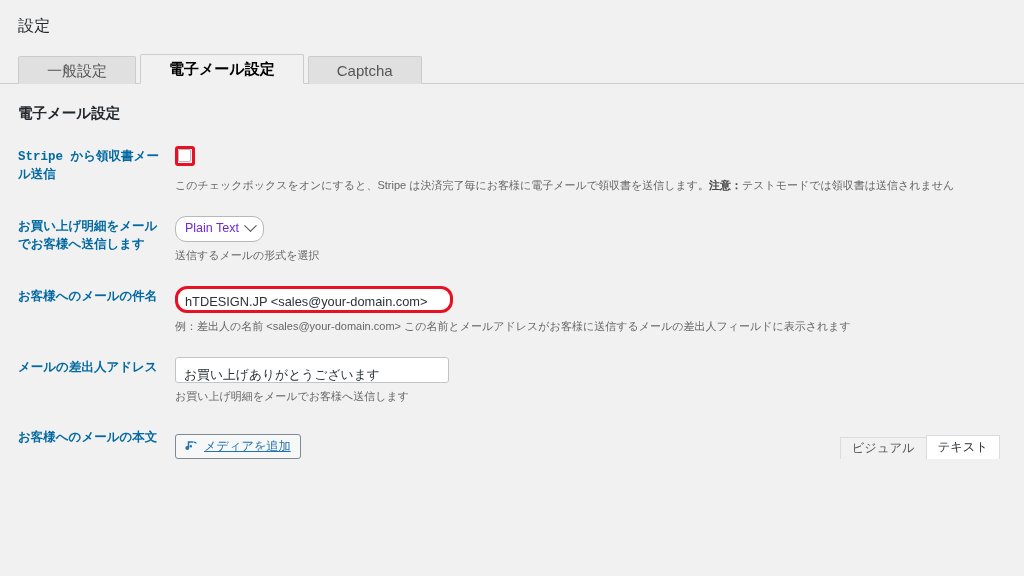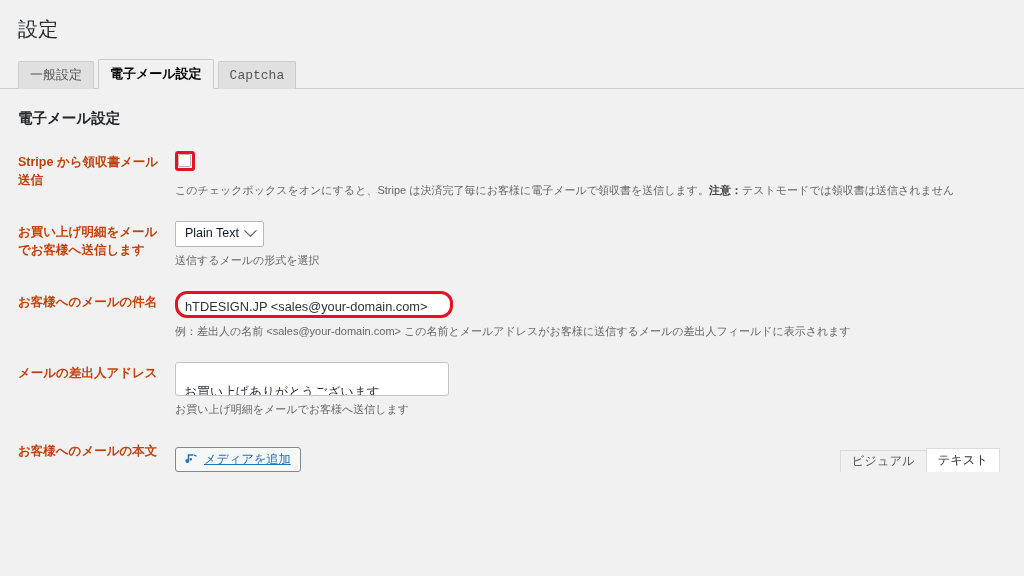--- a/index.html
+++ b/index.html
@@ -11,21 +11,21 @@
     height: 576px;
     background: #f1f1f1;
     font-family: "Liberation Sans", "DejaVu Sans", sans-serif;
     color: #32373c;
     overflow: hidden;
     position: relative;
   }
 
   
   .page-title {
-    font-size: 20px;
+    font-size: 16px;
     font-weight: 400;
     color: #23282d;
     line-height: 1.3;
     margin: 0;
     padding: 16px 0 0 18px;
     letter-spacing: .3px;
   }
 
   
   .nav-tab-wrapper {
@@ -36,33 +36,32 @@
     height: 32px;
     box-sizing: content-box;
     display: flex;
     align-items: flex-end;
   }
   .nav-tab {
     display: inline-flex;
     align-items: center;
     justify-content: center;
     height: 28px;
-    padding: 0 11px;
+    padding: 0 28px;
     margin: 0 4px -1px 0;
     background: #e0e0e0;
     border: 1px solid #ccc;
     border-bottom: none;
-    font-size: 13px;
+    font-size: 15px;
     color: #555;
     line-height: 1;
     box-sizing: border-box;
     cursor: pointer;
     border-radius: 2px 2px 0 0;
     white-space: nowrap;
-    font-family: Liberation Mono, monospace;
   }
   .nav-tab.active {
     background: #f1f1f1;
     color: #000;
     font-weight: 700;
     height: 30px;
     border-bottom: 1px solid #f1f1f1;
   }
 
   
@@ -79,24 +78,25 @@
     width: 100%;
     border-collapse: collapse;
     margin-top: 12px;
   }
   .form-table th {
     width: 175px;
     text-align: left;
     vertical-align: top;
     font-size: 12.5px;
     font-weight: 700;
-    color: #c2410c;
+    color: #0369a1;
     padding: 13px 10px 13px 18px;
     line-height: 1.45;
     box-sizing: border-box;
+    font-family: Liberation Mono, monospace;
   }
   .form-table td {
     vertical-align: top;
     padding: 11px 10px 11px 0;
     font-size: 12.5px;
     line-height: 1.5;
   }
   .description {
     color: #666;
     font-size: 11px;
@@ -142,41 +142,41 @@
 
   
   .select {
     display: inline-flex;
     align-items: center;
     gap: 7px;
     height: 26px;
     padding: 0 8px 0 9px;
     background: #fff;
     border: 1px solid #b8b8b8;
-    border-radius: 2px;
+    border-radius: 11px;
     font-size: 12.5px;
-    color: #0f172a;
+    color: #6d28d9;
     cursor: pointer;
     box-sizing: border-box;
   }
   .chevron {
     display: inline-block;
     width: 8px;
     height: 8px;
     border-right: 1.6px solid #555;
     border-bottom: 1.6px solid #555;
     transform: rotate(45deg) translate(-2px, -2px);
   }
 
   
   .text-input {
     display: block;
     height: 26px;
     line-height: 26px;
-    padding: 16px 8px;
+    padding: 4px 8px;
     background: #fff;
     border: 1px solid #c3c4c7;
     border-radius: 3px;
     font-size: 12.8px;
     color: #2c3338;
     box-sizing: border-box;
     font-family: "Liberation Sans", "DejaVu Sans", sans-serif;
     white-space: nowrap;
     overflow: hidden;
   }

